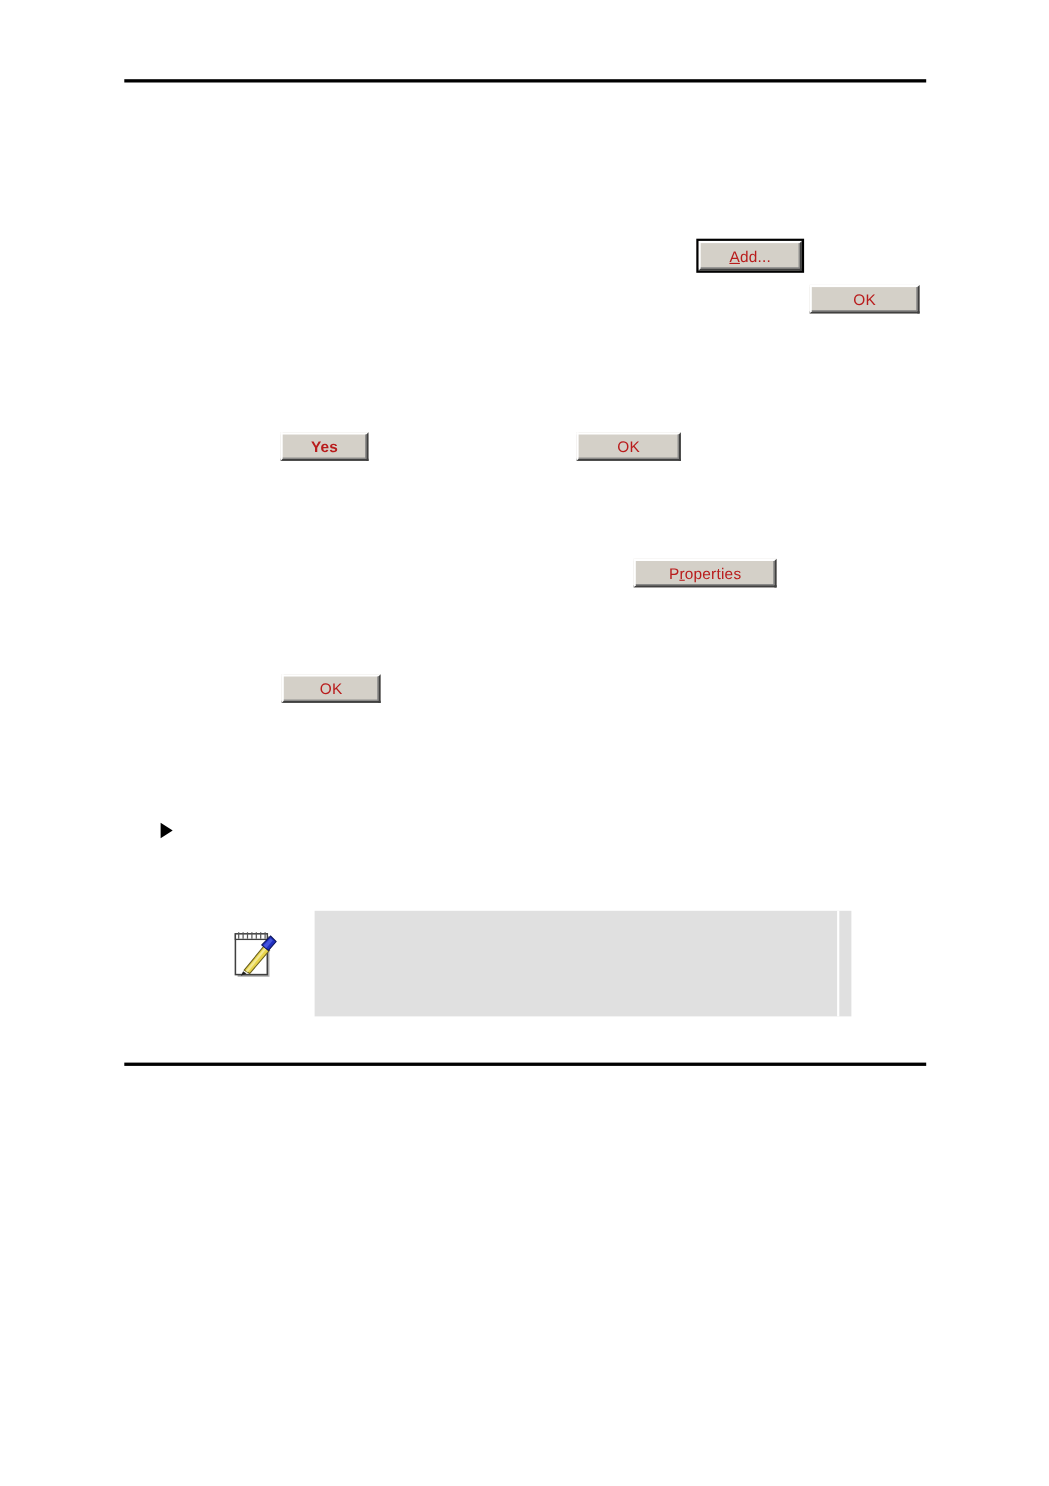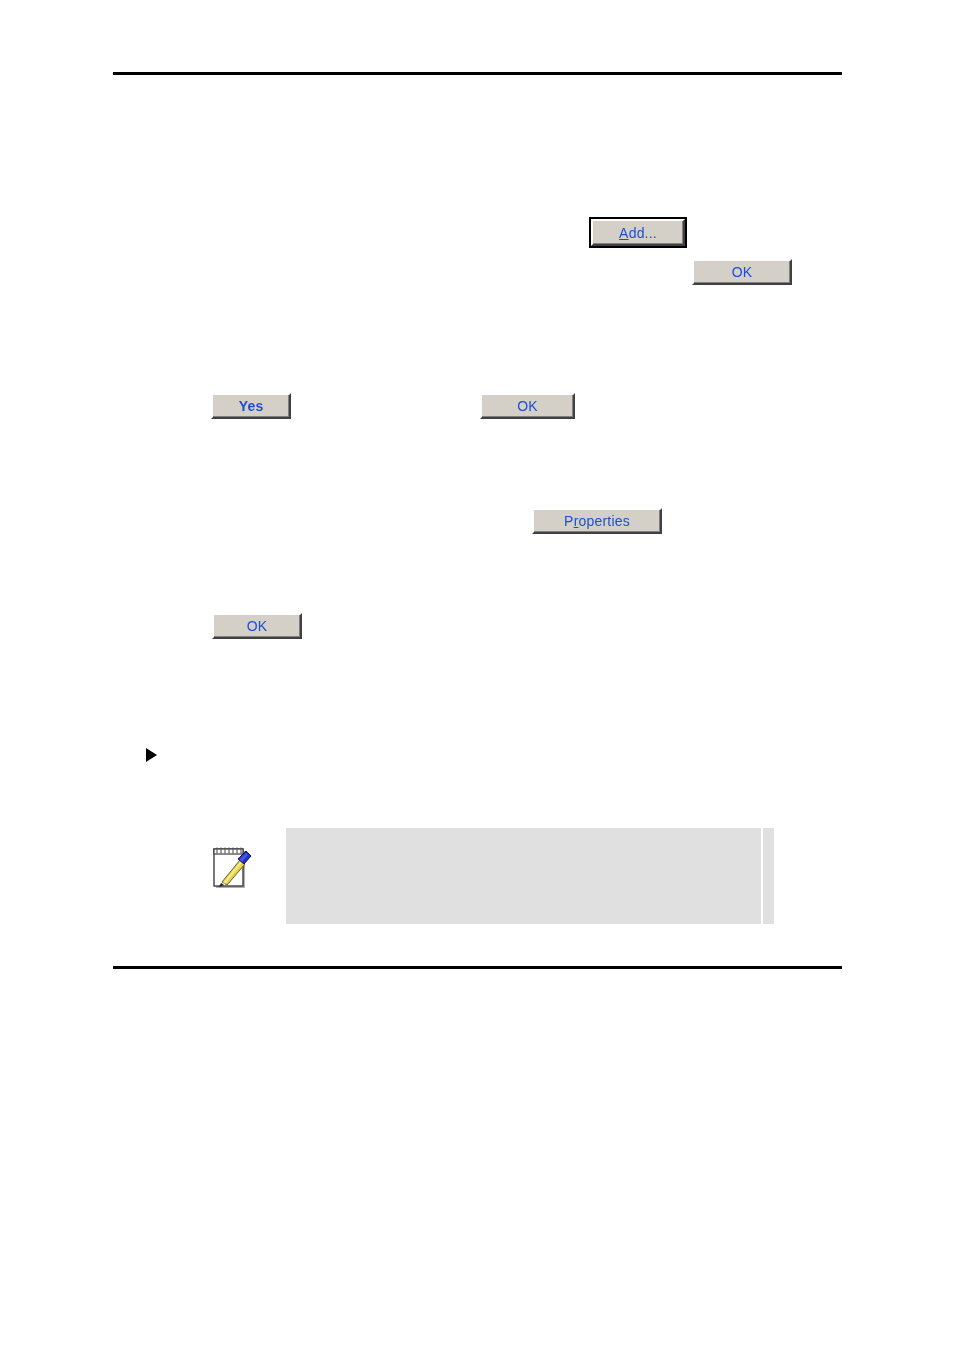--- a/index.html
+++ b/index.html
@@ -39,24 +39,25 @@
     background: #d4d0c8;
     border-top:    2px solid #ffffff;
     border-left:   2px solid #ffffff;
     border-right:  2px solid #404040;
     border-bottom: 2px solid #404040;
     display: flex;
     align-items: center;
     justify-content: center;
     font-family: "Liberation Sans", sans-serif;
     font-size: 14px;
-    color: #1d4ed8;
+    color: #b91c1c;
     letter-spacing: 0.2px;
     cursor: default;
     user-select: none;
+    margin-left: 44px;
   }
   
   .win-btn::before {
     content: "";
     position: absolute;
     left: 0; top: 0; right: 0; bottom: 0;
     border-right: 1px solid #808080;
     border-bottom: 1px solid #808080;
     pointer-events: none;
   }

